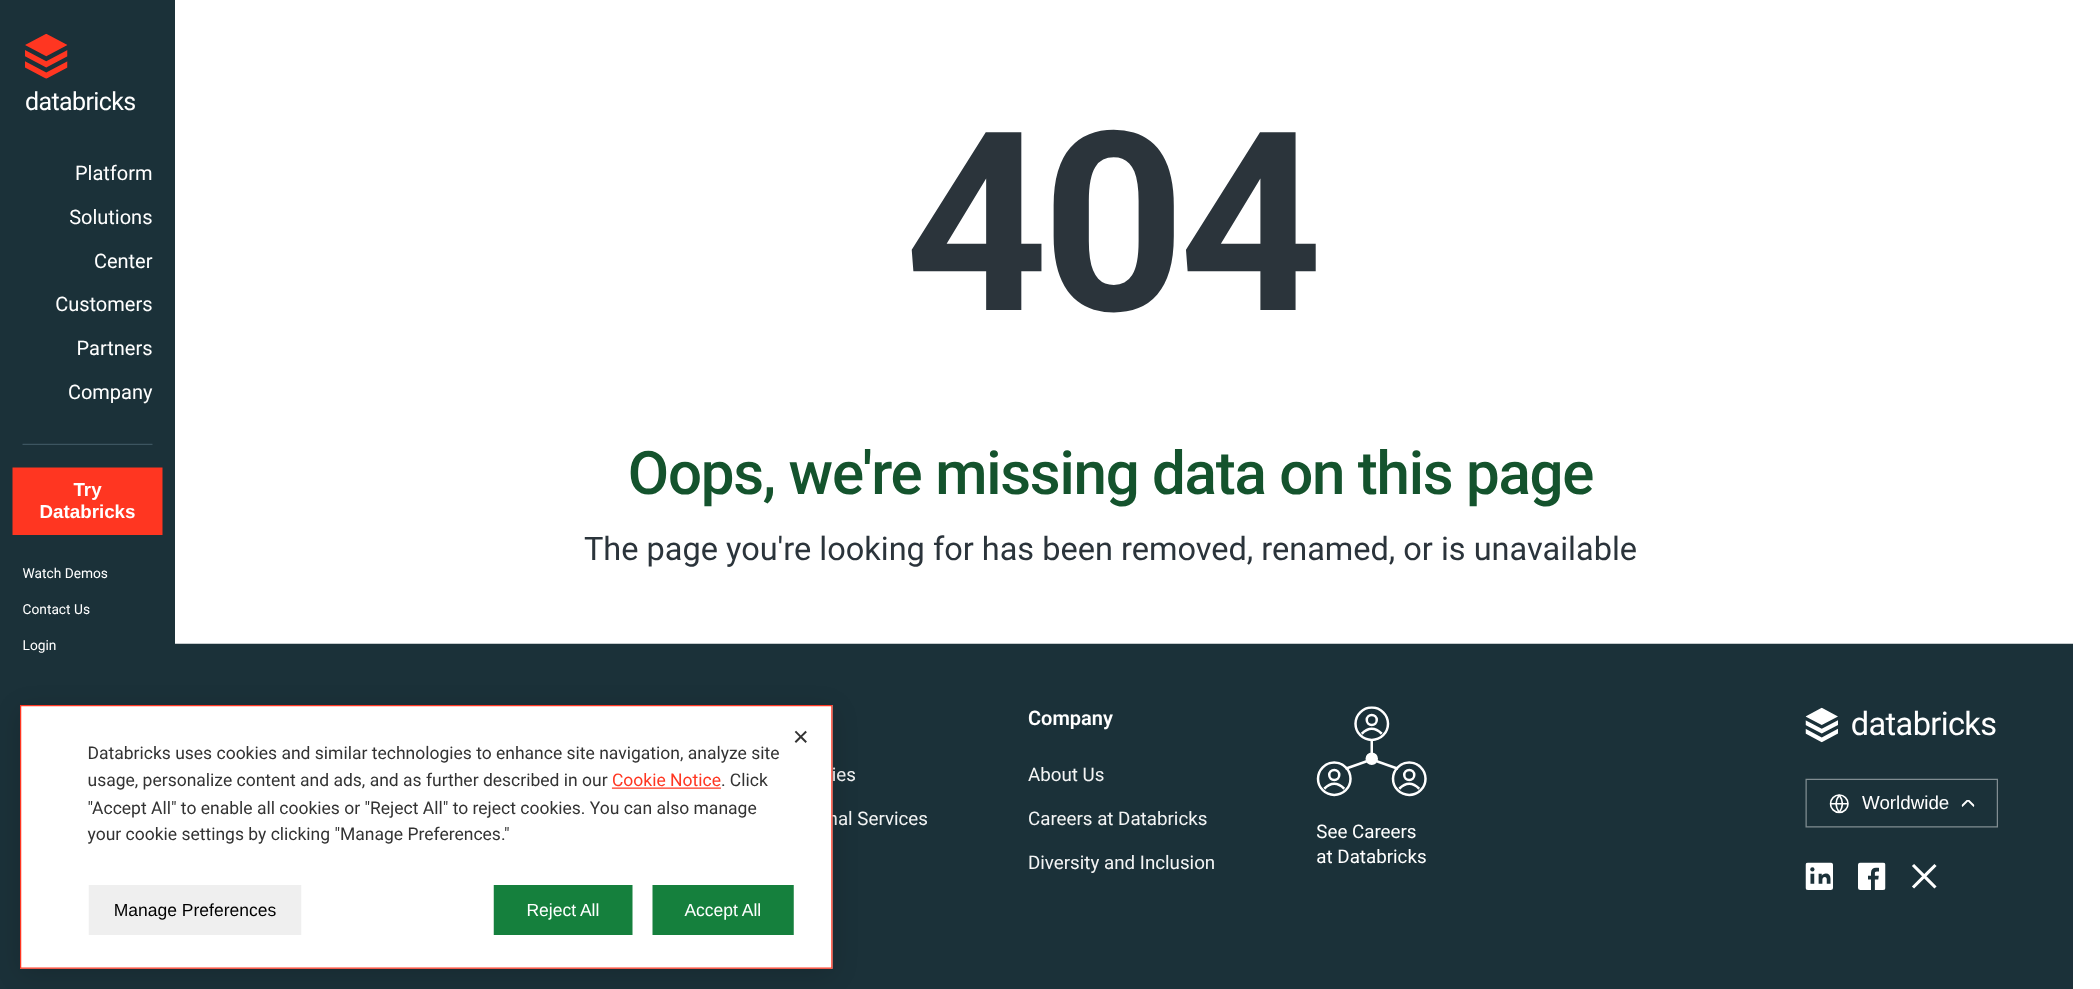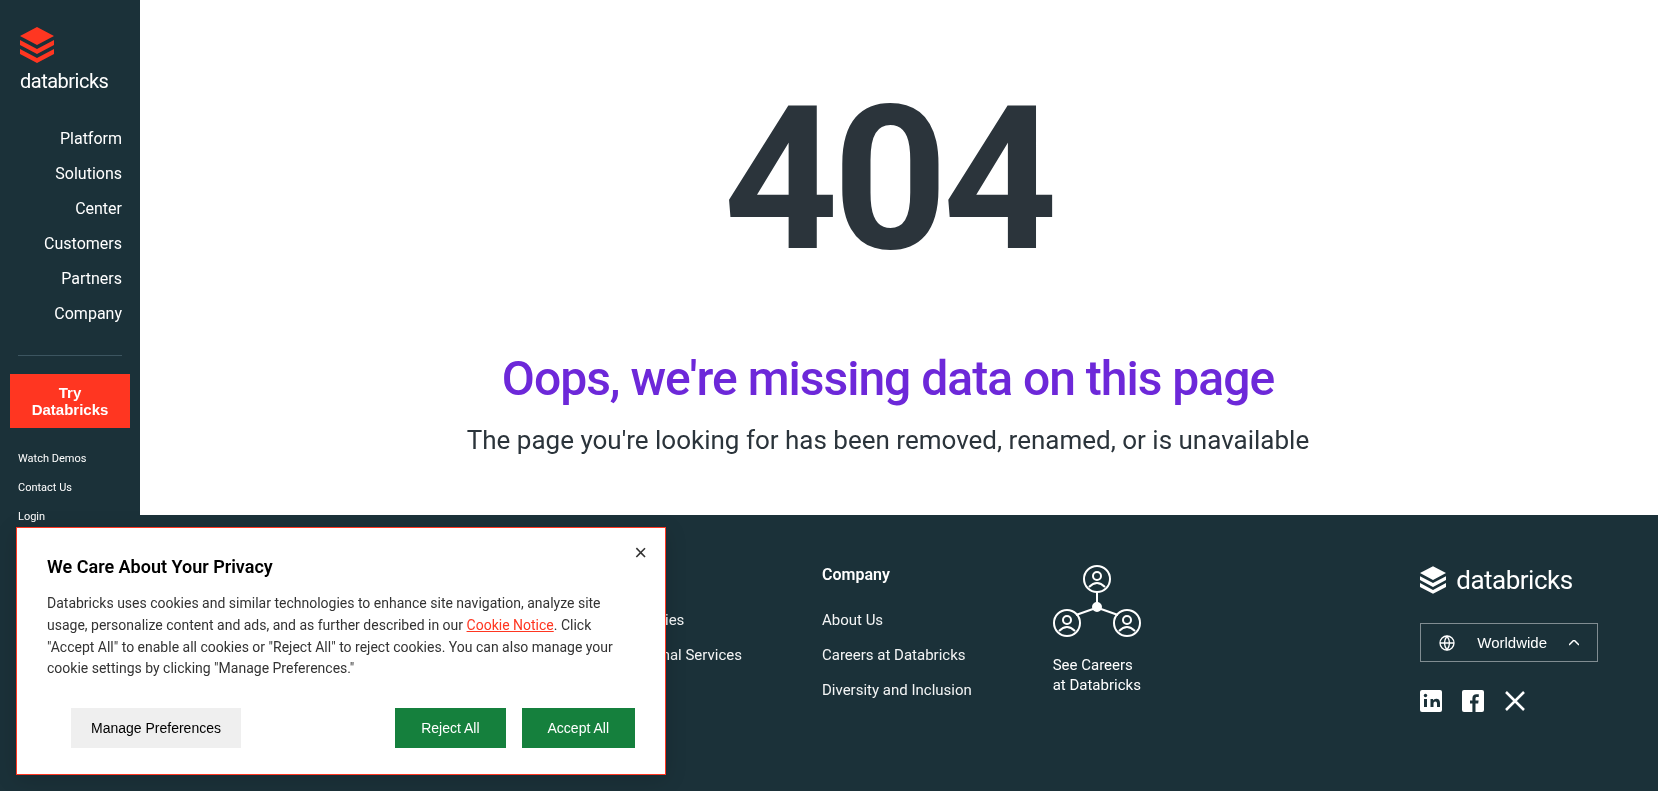--- a/index.html
+++ b/index.html
@@ -10,38 +10,38 @@
 .sidebar-brand { font-size: 20px; font-weight: 400; letter-spacing: -0.5px; color: #fff; }
 .sidebar-nav { display: flex; flex-direction: column; gap: 0; text-align: right; }
 .sidebar-nav a { color: #fff; text-decoration: none; font-size: 16px; padding: 8px 18px; display: block; }
 .sidebar-divider { border: none; border-top: 1px solid #3c5560; margin: 24px 18px 18px 18px; }
 .sidebar-cta { background: #ff3621; color: #fff; border: none; font-size: 15px; font-weight: 600; padding: 10px 14px; margin: 0 10px 16px 10px; cursor: pointer; }
 .sidebar-secondary { display: flex; flex-direction: column; gap: 0; }
 .sidebar-secondary a { color: #fff; text-decoration: none; font-size: 11px; padding: 8px 18px; display: block; }
 .main { margin-left: 118px; width: calc(100% - 140px); height: 100%; overflow-y: auto; }
 .error-section { text-align: center; padding: 80px 40px 60px 40px; }
 .error-code { font-size: 200px; font-weight: 700; color: #2b343b; letter-spacing: -5px; line-height: 1; }
-.error-title { font-size: 48px; font-weight: 500; color: #6d28d9; margin-top: 70px; letter-spacing: -1px; }
+.error-title { font-size: 48px; font-weight: 500; color: #14532d; margin-top: 70px; letter-spacing: -1px; }
 .error-subtitle { font-size: 26px; color: #2b343b; margin-top: 18px; font-weight: 400; }
 .footer { background: #1b3139; color: #fff; padding: 50px 60px 60px 60px; display: flex; gap: 80px; min-height: 300px; }
 .footer-col { display: flex; flex-direction: column; gap: 14px; min-width: 130px; }
 .footer-col h4 { font-size: 16px; font-weight: 600; margin-bottom: 12px; }
 .footer-col a { color: #fff; text-decoration: none; font-size: 15px; opacity: 0.95; line-height: 1.4; }
 .footer-right { margin-left: auto; display: flex; flex-direction: column; align-items: flex-start; gap: 28px; }
 .footer-careers { display: flex; flex-direction: column; align-items: center; gap: 12px; }
 .footer-careers-text { font-size: 15px; line-height: 1.35; }
 .footer-brand { display: flex; align-items: center; gap: 10px; }
 .footer-brand-text { font-size: 26px; font-weight: 400; letter-spacing: -0.5px; }
-.locale-btn { border: 1px solid rgba(255,255,255,0.45); background: transparent; color: #fff; padding: 10px 18px; font-size: 15px; display: inline-flex; align-items: center; gap: 22px; cursor: pointer; }
+.locale-btn { border: 1px solid rgba(255,255,255,0.45); background: transparent; color: #fff; padding: 10px 18px; font-size: 15px; display: inline-flex; align-items: center; gap: 10px; cursor: pointer; }
 .social-row { display: flex; gap: 20px; }
 .social-row span { display:inline-flex; align-items:center; justify-content:center; }
 .cookie-banner { position: fixed; left: 16px; bottom: 16px; width: 650px; background: #fff; border: 1px solid #ff3621; padding: 28px 30px 26px 30px; box-shadow: 0 4px 20px rgba(0,0,0,0.15); }
 .cookie-close { position: absolute; top: 12px; right: 18px; font-size: 22px; background: none; border: none; cursor: pointer; color: #333; }
 .cookie-title { font-size: 18px; font-weight: 600; margin-bottom: 16px; }
-.cookie-text { font-size: 14px; line-height: 1.55; color: #333; margin-bottom: 28px; }
+.cookie-text { font-size: 14px; line-height: 1.55; color: #333; margin-bottom: 28px; margin-left: 23px; }
 .cookie-text a { color: #ff3621; text-decoration: underline; }
 .cookie-actions { display: flex; align-items: center; margin-left: 24px; }
 .cookie-manage { background: #efefef; border: none; padding: 12px 20px; font-size: 14px; cursor: pointer; }
 .cookie-right-btns { margin-left: auto; display: flex; gap: 16px; }
 .cookie-reject, .cookie-accept { background: #15803d; color: #fff; border: none; padding: 12px 26px; font-size: 14px; cursor: pointer; }
 </style>
 </head>
 <body>
 
 <aside class="sidebar">
@@ -157,21 +157,20 @@
           </span>
       </div>
     </div>
   </footer>
 </main>
 
 <div class="cookie-banner">
   <button class="cookie-close">
     <span>×</span>
   </button>
-  <h3 class="cookie-title">We Care About Your Privacy</h3>
   <p class="cookie-text">
     <span>Databricks uses cookies and similar technologies to enhance site navigation, analyze site usage, personalize content and ads, and as further described in our  </span><a href="#">Cookie Notice</a><span>. Click "Accept All" to enable all cookies or "Reject All" to reject cookies. You can also manage your cookie settings by clicking "Manage Preferences."</span>
   </p>
   <div class="cookie-actions">
     <button class="cookie-manage">Manage Preferences</button>
     <div class="cookie-right-btns">
       <button class="cookie-reject">Reject All</button>
       <button class="cookie-accept">Accept All</button>
     </div>
   </div>

